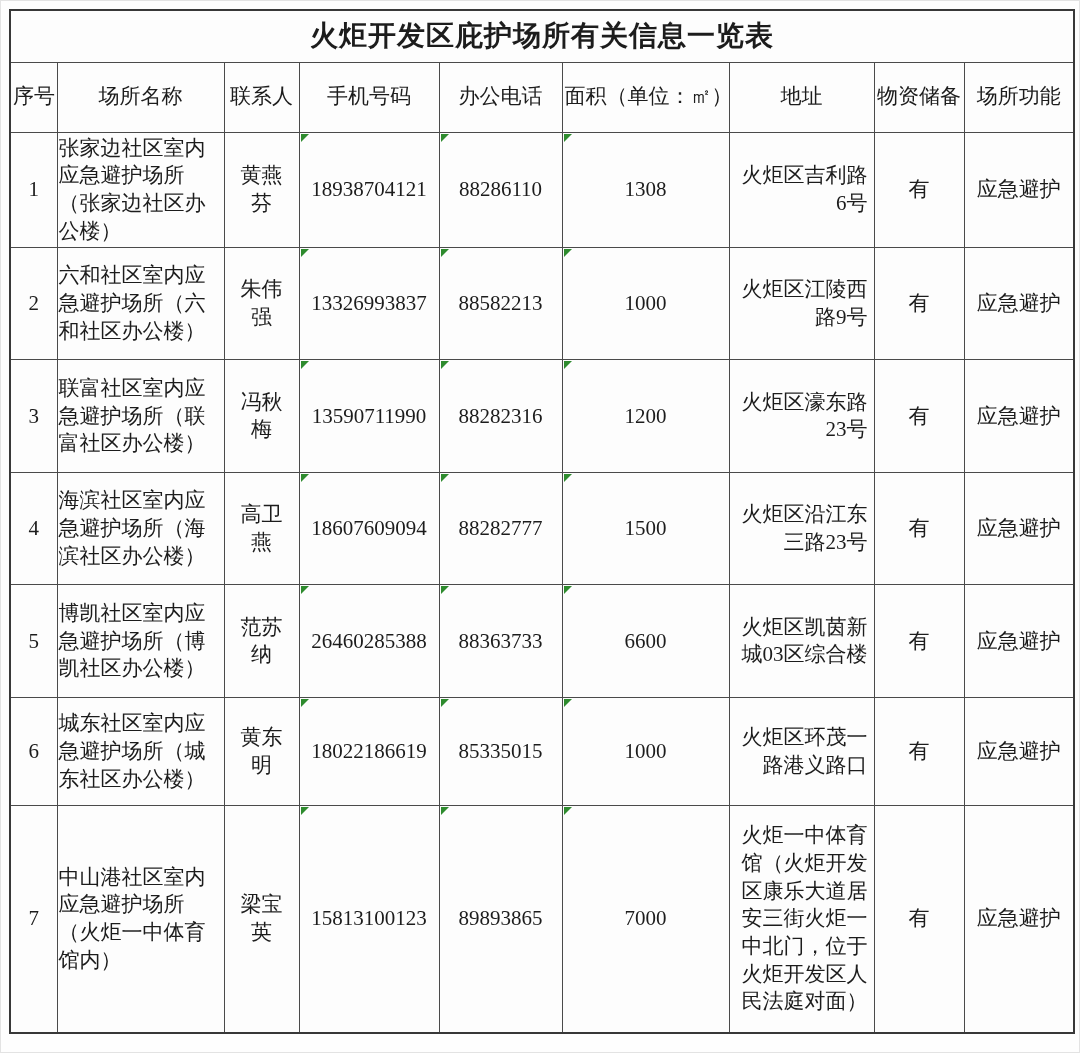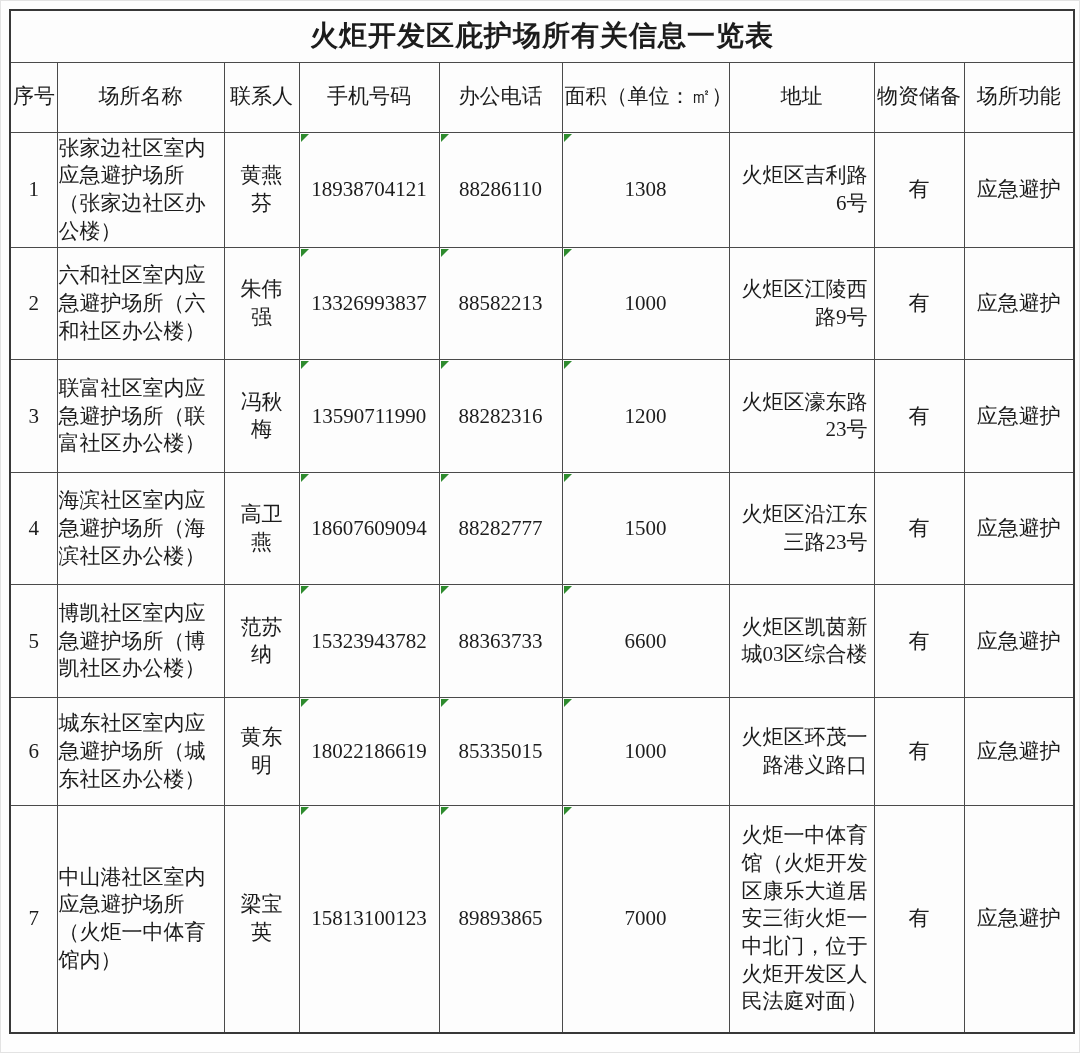--- a/index.html
+++ b/index.html
@@ -145,21 +145,21 @@
       <td class="flag">1500</td>
       <td class="c-addr">火炬区沿江东三路23号</td>
       <td>有</td>
       <td>应急避护</td>
     </tr>
 
     <tr class="data-row" style="height:113px">
       <td>5</td>
       <td class="c-name">博凯社区室内应急避护场所（博凯社区办公楼）</td>
       <td>范苏纳</td>
-      <td class="flag">15323943782</td>
+      <td class="flag">26460285388</td>
       <td class="flag">88363733</td>
       <td class="flag">6600</td>
       <td class="c-addr">火炬区凯茵新城03区综合楼</td>
       <td>有</td>
       <td>应急避护</td>
     </tr>
 
     <tr class="data-row" style="height:108px">
       <td>6</td>
       <td class="c-name">城东社区室内应急避护场所（城东社区办公楼）</td>

